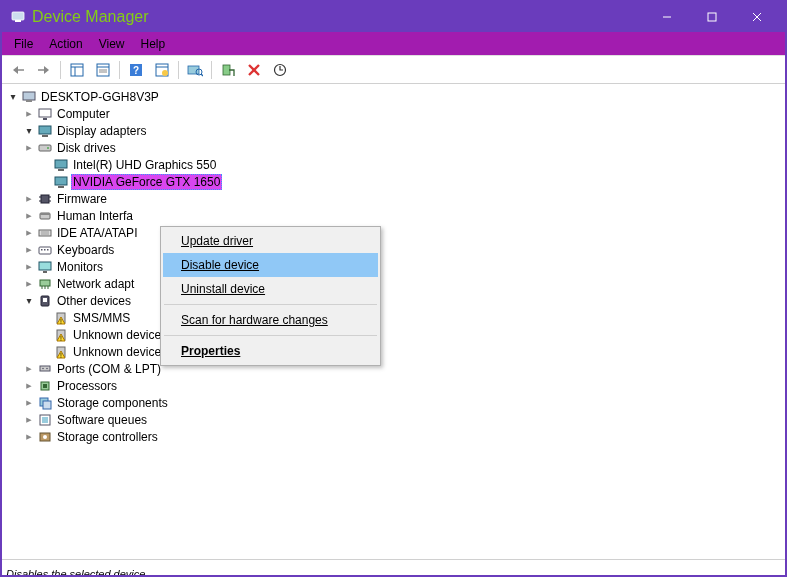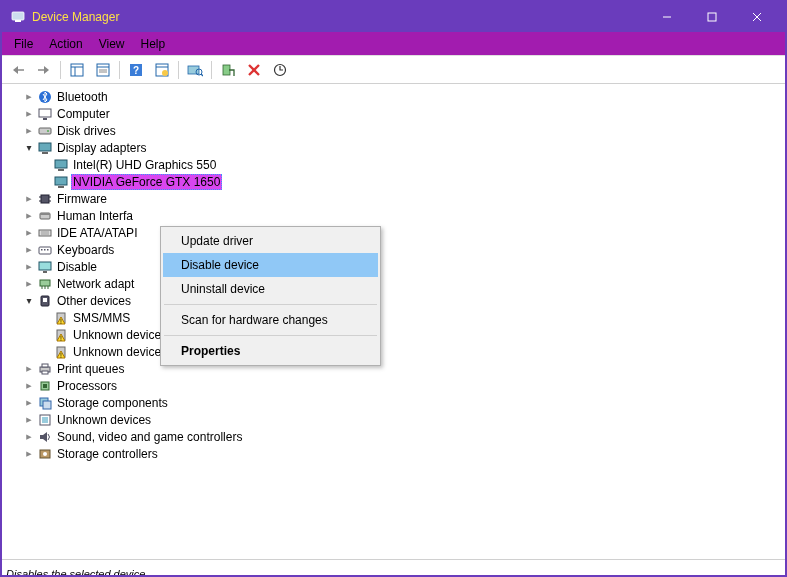--- a/index.html
+++ b/index.html
@@ -1,17 +1,17 @@
 <!DOCTYPE html>
 <html><head>
 <meta charset="utf-8">
 <style>
 * { box-sizing: border-box; margin: 0; padding: 0; font-family: "Segoe UI", Tahoma, sans-serif; }
 body { background: #fff; width: 787px; height: 577px; overflow: hidden; border: 2px solid #6a3cbc; }
-.titlebar { height: 30px; background: #6a3cbc; color: #fde047; display: flex; align-items: center; padding: 0 6px 0 8px; font-size: 12px; }
+.titlebar { height: 30px; background: #6a3cbc; color: #84cc16; display: flex; align-items: center; padding: 0 6px 0 8px; font-size: 16px; }
 .titlebar .app-icon { width: 16px; height: 16px; margin-right: 6px; display: flex; align-items: center; justify-content: center; }
 .titlebar .title { flex: 1; }
 .titlebar .win-controls { display: flex; }
 .titlebar .win-btn { width: 45px; height: 30px; display: flex; align-items: center; justify-content: center; color: #fff; }
 .menubar { height: 24px; background: #a21caf; display: flex; align-items: center; padding: 0 4px; font-size: 12px; border-bottom: 1px solid #e0e0e0; text-align: right; }
 .menubar .menu-item { padding: 2px 8px; cursor: default; }
 .toolbar { height: 28px; background: #fff; display: flex; align-items: center; padding: 2px 4px; border-bottom: 1px solid #d0d0d0; gap: 2px; }
 .toolbar .tb-btn { width: 24px; height: 22px; display: flex; align-items: center; justify-content: center; border: 1px solid transparent; }
 .toolbar .tb-sep { width: 1px; height: 18px; background: #d0d0d0; margin: 0 2px; }
 .content { position: relative; height: calc(577px - 4px - 30px - 20px - 28px - 20px); background: #fff; display: flex; }
@@ -19,21 +19,21 @@
 .tree-row { display: flex; align-items: center; height: 17px; white-space: nowrap; padding-left: 4px; }
 .expander { width: 14px; height: 14px; display: inline-flex; align-items: center; justify-content: center; color: #555; font-size: 9px; margin-right: 1px; cursor: default; }
 .expander.closed::before { content: "▶"; font-size: 7px; color: #888; }
 .expander.open::before { content: "▾"; font-size: 10px; color: #333; }
 .expander.none::before { content: ""; }
 .node-icon { width: 16px; height: 16px; display: inline-flex; align-items: center; justify-content: center; margin-right: 2px; font-size: 11px; }
 .node-label { padding: 0 2px; }
 .node-label.selected { background: #d946ef; border: 1px dotted #3399ff; padding: 0 1px; }
 .indent { display: inline-block; }
 .context-menu { position: absolute; left: 158px; top: 142px; width: 221px; background: #f0f0f0; border: 1px solid #b0b0b0; box-shadow: 2px 2px 4px rgba(0,0,0,0.25); font-size: 12px; padding: 2px; }
-.ctx-item { height: 24px; display: flex; align-items: center; padding: 0 18px; cursor: default; }
+.ctx-item { height: 24px; display: flex; align-items: center; padding: 0 18px; cursor: default; text-decoration: underline; }
 .ctx-item.hover { background: #90c8f6; }
 .ctx-sep { height: 1px; background: #d0d0d0; margin: 3px 1px; }
 .ctx-item.bold { font-weight: bold; }
 .statusbar { height: 29px; border-top: 1px solid #d0d0d0; font-size: 11px; padding: 2px 4px; display: flex; align-items: center; font-style: italic; }
 
 .tree::-webkit-scrollbar { width: 17px; }
 .tree::-webkit-scrollbar-track { background: #f0f0f0; }
 .tree::-webkit-scrollbar-thumb { background: #c0c0c0; }
 .tree::-webkit-scrollbar-button { background: #f0f0f0; height: 17px; }
 
@@ -145,68 +145,68 @@
       <svg width="14" height="14">
         <circle cx="7" cy="7" r="5.5" fill="none" stroke="#333" stroke-width="1.2"></circle>
         <path d="M7 3 L7 7 L10 7" fill="none" stroke="#333" stroke-width="1.2"></path>
       </svg>
     </div>
 </div>
 
 <div class="content">
 <div class="tree">
 
-
-
-  <div class="tree-row">
-    <span class="indent" style="width:16px"></span>
-        <span class="expander closed"></span>
-    <span class="node-icon">
-          <svg width="14" height="14">
-            <circle cx="7" cy="7" r="6" fill="#2a6fd6"></circle>
-            <path d="M5 4 L9 10 L7 12 L7 2 L9 4 L5 10" fill="none" stroke="#fff" stroke-width="1"></path>
-          </svg>
-        </span>
-    <span class="node-label">Bluetooth</span>
-  </div>
+  <div class="tree-row">
+    <span class="indent" style="width:0px"></span>
+    <span class="expander open"></span>
+    <span class="node-icon">
+          <svg width="14" height="14">
+            <rect x="1" y="2" width="12" height="8" fill="#bcd" stroke="#556"></rect>
+            <rect x="4" y="10" width="6" height="2" fill="#888"></rect>
+          </svg>
+        </span>
+    <span class="node-label">DESKTOP-GGH8V3P</span>
+  </div>
+
+
 
   <div class="tree-row">
     <span class="indent" style="width:16px"></span>
         <span class="expander closed"></span>
     <span class="node-icon">
           <svg width="14" height="14">
             <rect x="1" y="2" width="12" height="8" fill="none" stroke="#556"></rect>
             <rect x="5" y="11" width="4" height="2" fill="#556"></rect>
           </svg>
         </span>
     <span class="node-label">Computer</span>
   </div>
 
   <div class="tree-row">
     <span class="indent" style="width:16px"></span>
+        <span class="expander open"></span>
+    <span class="node-icon">
+          <svg width="14" height="14">
+            <rect x="1" y="2" width="12" height="8" fill="#6ab" stroke="#256"></rect>
+            <rect x="4" y="11" width="6" height="2" fill="#666"></rect>
+          </svg>
+        </span>
+    <span class="node-label">Display adapters</span>
+  </div>
+
+  <div class="tree-row">
+    <span class="indent" style="width:16px"></span>
         <span class="expander closed"></span>
     <span class="node-icon">
           <svg width="14" height="14">
             <rect x="1" y="4" width="12" height="6" rx="1" fill="#ccc" stroke="#666"></rect>
             <circle cx="10" cy="7" r="1" fill="#5a5"></circle>
           </svg>
         </span>
     <span class="node-label">Disk drives</span>
-  </div>
-
-  <div class="tree-row">
-    <span class="indent" style="width:16px"></span>
-        <span class="expander open"></span>
-    <span class="node-icon">
-          <svg width="14" height="14">
-            <rect x="1" y="2" width="12" height="8" fill="#6ab" stroke="#256"></rect>
-            <rect x="4" y="11" width="6" height="2" fill="#666"></rect>
-          </svg>
-        </span>
-    <span class="node-label">Display adapters</span>
   </div>
 
   <div class="tree-row">
     <span class="indent" style="width:32px"></span>
         <span class="expander none"></span>
     <span class="node-icon">
           <svg width="14" height="14">
             <rect x="1" y="2" width="12" height="8" fill="#6ab" stroke="#256"></rect>
             <rect x="4" y="11" width="6" height="2" fill="#666"></rect>
           </svg>
@@ -283,21 +283,21 @@
 
   <div class="tree-row">
     <span class="indent" style="width:16px"></span>
         <span class="expander closed"></span>
     <span class="node-icon">
           <svg width="14" height="14">
             <rect x="1" y="2" width="12" height="8" fill="#9dd" stroke="#256"></rect>
             <rect x="5" y="11" width="4" height="2" fill="#666"></rect>
           </svg>
         </span>
-    <span class="node-label">Disable</span>
+    <span class="node-label">Monitors</span>
   </div>
 
   <div class="tree-row">
     <span class="indent" style="width:16px"></span>
         <span class="expander closed"></span>
     <span class="node-icon">
           <svg width="14" height="14">
             <rect x="2" y="3" width="10" height="6" fill="#9c9" stroke="#363"></rect>
             <line x1="4" y1="9" x2="4" y2="12" stroke="#363"></line>
             <line x1="7" y1="9" x2="7" y2="12" stroke="#363"></line>
@@ -351,33 +351,33 @@
     <span class="node-icon">
           <svg width="14" height="14">
             <rect x="3" y="2" width="8" height="10" fill="#ccc" stroke="#666"></rect>
             <path d="M7 6 L11 13 L3 13 Z" fill="#fd3" stroke="#a70"></path>
             <text x="6" y="12.5" font-size="7" fill="#000">!</text>
           </svg>
         </span>
     <span class="node-label">Unknown device</span>
   </div>
 
-
-  <div class="tree-row">
-    <span class="indent" style="width:16px"></span>
-        <span class="expander closed"></span>
-    <span class="node-icon">
-          <svg width="14" height="14">
-            <rect x="2" y="5" width="10" height="5" fill="#ccc" stroke="#556"></rect>
-            <rect x="4" y="2" width="6" height="3" fill="#fff" stroke="#556"></rect>
-            <rect x="4" y="9" width="6" height="3" fill="#fff" stroke="#556"></rect>
-          </svg>
-        </span>
-    <span class="node-label">Print queues</span>
-  </div>
+  <div class="tree-row">
+    <span class="indent" style="width:16px"></span>
+        <span class="expander closed"></span>
+    <span class="node-icon">
+          <svg width="14" height="14">
+            <rect x="2" y="4" width="10" height="5" fill="#ccc" stroke="#556"></rect>
+            <circle cx="5" cy="6.5" r="0.8" fill="#556"></circle>
+            <circle cx="9" cy="6.5" r="0.8" fill="#556"></circle>
+          </svg>
+        </span>
+    <span class="node-label">Ports (COM &amp; LPT)</span>
+  </div>
+
 
   <div class="tree-row">
     <span class="indent" style="width:16px"></span>
         <span class="expander closed"></span>
     <span class="node-icon">
           <svg width="14" height="14">
             <rect x="3" y="3" width="8" height="8" fill="#9c9" stroke="#363"></rect>
             <rect x="5" y="5" width="4" height="4" fill="#363"></rect>
           </svg>
         </span>
@@ -398,34 +398,23 @@
 
   <div class="tree-row">
     <span class="indent" style="width:16px"></span>
         <span class="expander closed"></span>
     <span class="node-icon">
           <svg width="14" height="14">
             <rect x="2" y="2" width="10" height="10" fill="none" stroke="#556"></rect>
             <rect x="4" y="4" width="6" height="6" fill="#9cd"></rect>
           </svg>
         </span>
-    <span class="node-label">Unknown devices</span>
-  </div>
-
-  <div class="tree-row">
-    <span class="indent" style="width:16px"></span>
-        <span class="expander closed"></span>
-    <span class="node-icon">
-          <svg width="14" height="14">
-            <path d="M2 5 L5 5 L9 2 L9 12 L5 9 L2 9 Z" fill="#556"></path>
-            <path d="M10 4 Q13 7 10 10" fill="none" stroke="#556"></path>
-          </svg>
-        </span>
-    <span class="node-label">Sound, video and game controllers</span>
-  </div>
+    <span class="node-label">Software queues</span>
+  </div>
+
 
   <div class="tree-row">
     <span class="indent" style="width:16px"></span>
         <span class="expander closed"></span>
     <span class="node-icon">
           <svg width="14" height="14">
             <rect x="2" y="3" width="10" height="8" fill="#b96" stroke="#653"></rect>
             <circle cx="7" cy="7" r="2" fill="#fff"></circle>
           </svg>
         </span>

